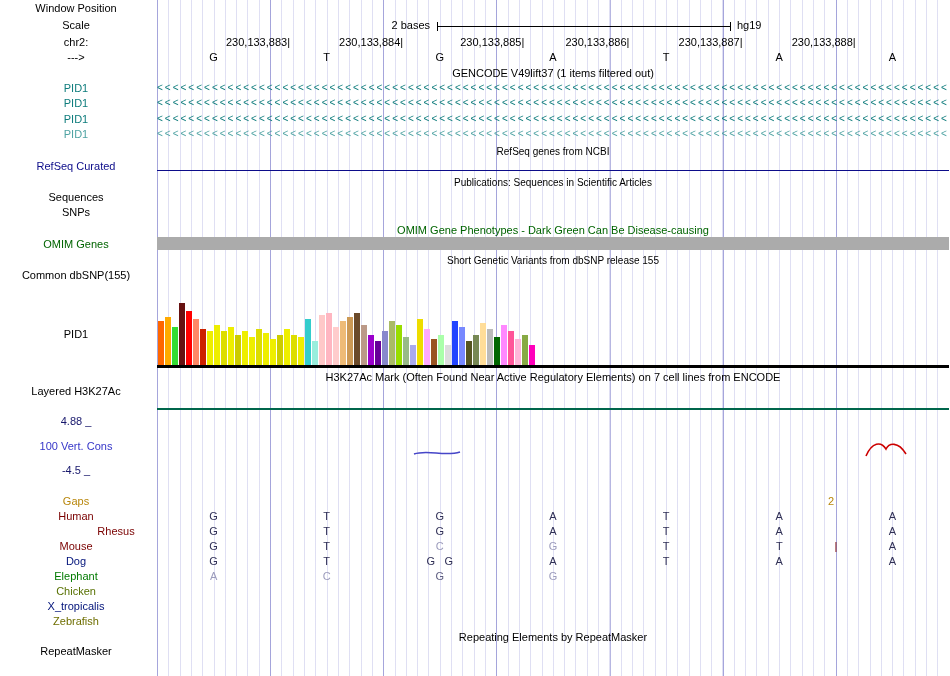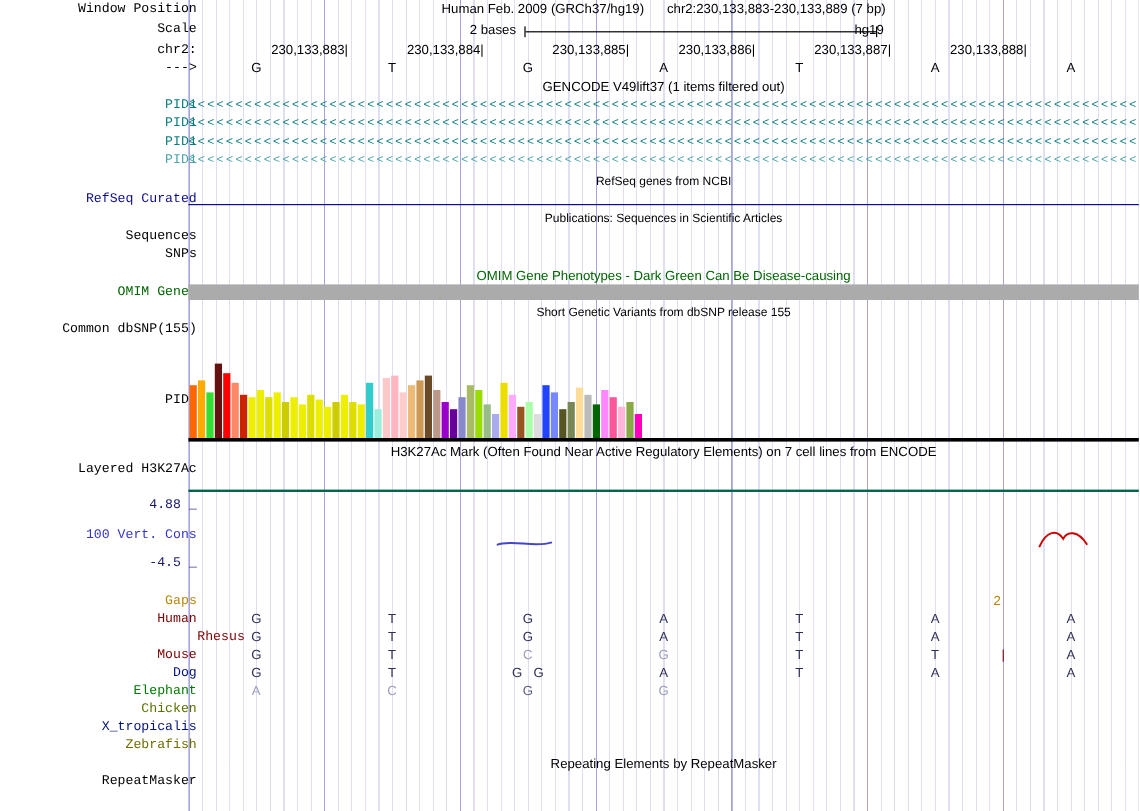--- a/index.html
+++ b/index.html
@@ -7,21 +7,21 @@
     position:relative;width:950px;height:676px;overflow:hidden;background:#fff;
     font-family:"Liberation Sans","DejaVu Sans",sans-serif;font-size:11px;color:#000;
   }
   .grid{
     position:absolute;left:157px;top:0;width:792px;height:676px;
     background-image:
       repeating-linear-gradient(to right, rgba(96,96,196,0.20) 0px, rgba(96,96,196,0.20) 1px, transparent 1px, transparent 11.31px),
       repeating-linear-gradient(to right, rgba(64,64,176,0.38) 0px, rgba(64,64,176,0.38) 1px, transparent 1px, transparent 113.14px);
   }
   .abs{position:absolute;white-space:nowrap;}
-  .llabel{position:absolute;left:12px;width:152px;text-align:right;white-space:nowrap;font-family:Liberation Mono, monospace;}
+  .llabel{position:absolute;left:0;width:152px;text-align:center;white-space:nowrap;}
   .ctitle{position:absolute;left:157px;width:792px;text-align:center;white-space:nowrap;}
   .small{font-size:10px;}
   .c-refseq{color:#0C0C8A;}
   .c-green{color:#006400;}
   .c-blue{color:#3535C8;}
   .c-navy{color:#16166B;}
   .bracket{border-left:1px solid #000;border-right:1px solid #000;}
   .bracket-line{position:absolute;left:0;right:0;top:4px;height:1px;background:#000;}
   .arrows{font-size:10px;letter-spacing:2px;overflow:hidden;height:13px;line-height:12px;}
   .letter{position:absolute;font-size:11px;white-space:nowrap;}
@@ -30,31 +30,27 @@
   .hline{position:absolute;left:157px;width:792px;}
 </style>
 </head>
 <body>
 
 <div id="browser">
 
   <div class="grid"></div>
 
   <div class="llabel" style="top:2px">Window Position</div>
-  <div class="ctitle" style="top:2px">
-    <span style="margin-right:16px">Human Feb. 2009 (GRCh37/hg19)</span>
-    <span>chr2:230,133,883-230,133,889 (7 bp)</span>
-  </div>
 
   <div class="llabel" style="top:19px">Scale</div>
   <div class="abs" style="left:300px;top:19px;width:130px;text-align:right">2 bases</div>
   <div class="abs bracket" style="left:437px;top:22px;width:292px;height:9px">
       <div class="bracket-line"></div>
     </div>
-  <div class="abs" style="left:712px;top:19px">hg19</div>
+  <div class="abs" style="left:737px;top:19px">hg19</div>
 
   <div class="llabel" style="top:36px">chr2:</div>
   <div class="llabel" style="top:51px">---&gt;</div>
 
   <div class="ctitle" style="top:67px">GENCODE V49lift37 (1 items filtered out)</div>
 
   <div class="ctitle small" style="top:146px">RefSeq genes from NCBI</div>
   <div class="llabel c-refseq" style="top:160px">RefSeq Curated</div>
   <div class="hline" style="top:170px;height:1px;background:#0C0C8A"></div>
 

